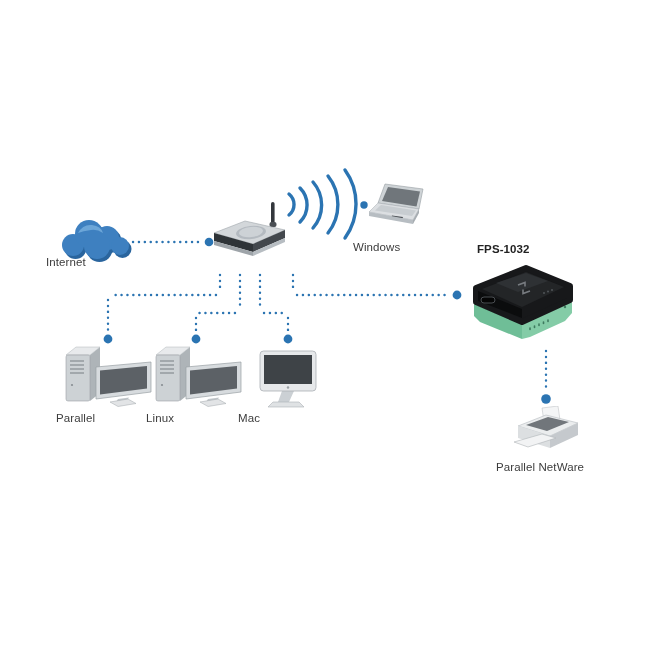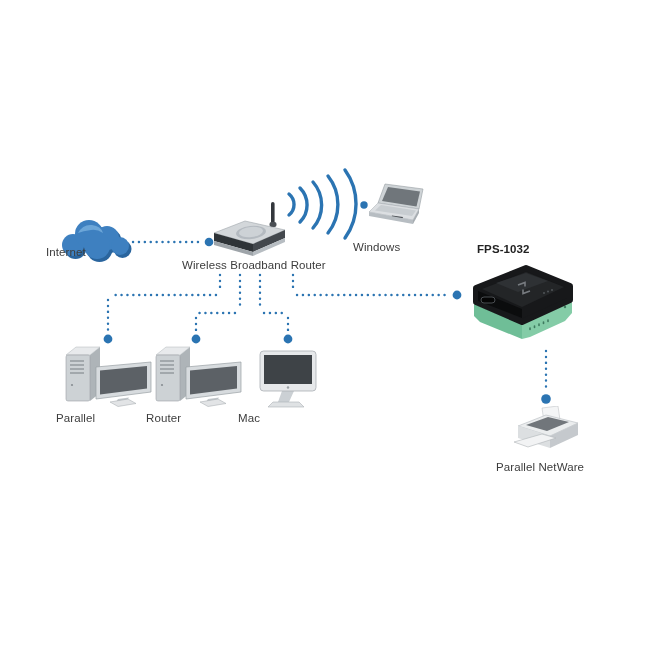--- a/index.html
+++ b/index.html
@@ -84,36 +84,35 @@
       <g class="cloud-main">
         <circle cx="15" cy="31" r="11"></circle>
           <circle cx="31" cy="20" r="14"></circle>
         <circle cx="49" cy="24" r="12"></circle>
           <circle cx="62" cy="32" r="9"></circle>
         <circle cx="39" cy="32" r="13"></circle>
       </g>
       <path class="cloud-hi" d="M20 19 q5 -9 14 -8 q9 1 11 8 q-6 -4 -12 -3 q-8 1 -13 3 z"></path>
     </svg>
   </span>
-  <div class="node-label" style="left:46px;top:246px;width:100px">Internet</div>
+  <div class="node-label" style="left:46px;top:256px;width:100px">Internet</div>
 
   <span class="icon" style="left:210px;top:196px">
     <svg width="80" height="66" viewBox="0 0 80 66">
       <rect x="61" y="6" width="3.6" height="24" rx="1.8" fill="#33373c"></rect>
       <rect x="59.5" y="26" width="7" height="5" rx="2" fill="#4a4f54"></rect>
       <polygon points="4,37 35,25 75,34 43,48" fill="#d3d7da" stroke="#a0a6ab" stroke-width="0.6"></polygon>
       <ellipse cx="41" cy="36.5" rx="15" ry="6.5" fill="#b4bac0" transform="rotate(-6 41 36.5)"></ellipse>
       <ellipse cx="41" cy="36" rx="12" ry="5" fill="#cdd2d6" transform="rotate(-6 41 36)"></ellipse>
       <polygon points="4,37 43,48 43,56 4,45" fill="#2f3438"></polygon>
       <polygon points="43,48 75,34 75,42 43,56" fill="#43484d"></polygon>
       <polygon points="4,45 43,56 43,60 4,49" fill="#9ea4a9"></polygon>
       <polygon points="43,56 75,42 75,46 43,60" fill="#b7bdc2"></polygon>
     </svg>
   </span>
-  <div class="node-label" style="left:182px;top:259px;width:160px">Wireless Broadband Router</div>
 
   <span class="icon" style="left:368px;top:182px">
     <svg width="70" height="48" viewBox="0 0 70 48">
       <polygon points="17,2 55,7 51,27 10,21" fill="#ced3d6" stroke="#979da2" stroke-width="0.6"></polygon>
       <polygon points="20,5 52,9.5 48.5,24.5 14,19" fill="#70767b"></polygon>
       <polygon points="10,21 51,27 45,38 1,30" fill="#dcdfe2" stroke="#a7adb2" stroke-width="0.5"></polygon>
       <polygon points="13,23 48,28.5 44,34 7,28.5" fill="#c8cdd1"></polygon>
       <polygon points="24,33.5 35,35 34,37.5 23,36" fill="#4a4f54"></polygon>
       <polygon points="1,30 45,38 45,42 1,34" fill="#b7bdc2"></polygon>
       <polygon points="45,38 51,27 51,31 45,42" fill="#a7adb2"></polygon>
@@ -186,21 +185,21 @@
         <line x1="10" y1="24" x2="24" y2="24"></line>
           <line x1="10" y1="28" x2="24" y2="28"></line>
       </g>
       <circle cx="12" cy="40" r="1.1" fill="#888e93"></circle>
       <polygon points="36,22 91,17 91,47 36,54" fill="#d7dbde" stroke="#9aa0a5" stroke-width="0.7"></polygon>
       <polygon points="40,25.5 87,21 87,43.5 40,49.5" fill="#5c6166"></polygon>
       <polygon points="58,54 69,52.5 66,57 55,58.5" fill="#c3c8cc"></polygon>
       <polygon points="50,57 68,54 76,58.5 58,61.5" fill="#e2e4e6" stroke="#a0a6aa" stroke-width="0.5"></polygon>
     </svg>
   </span>
-  <div class="node-label" style="left:146px;top:412px;width:100px">Router</div>
+  <div class="node-label" style="left:146px;top:412px;width:100px">Linux</div>
 
   <span class="icon" style="left:257px;top:348px">
     <svg width="62" height="60" viewBox="0 0 62 60">
       <polygon points="25,43 37,43 32,54 21,54" fill="#cbd0d4"></polygon>
       <polygon points="16,54 42,54 47,59 11,59" fill="#dfe2e4" stroke="#acb2b7" stroke-width="0.6"></polygon>
       <rect x="3" y="3" width="56" height="40" rx="3.5" fill="#e6e8ea" stroke="#a9afb4" stroke-width="0.8"></rect>
       <rect x="7" y="7" width="48" height="29" fill="#3e4347"></rect>
       <circle cx="31" cy="39.5" r="1.2" fill="#9aa0a5"></circle>
     </svg>
   </span>

